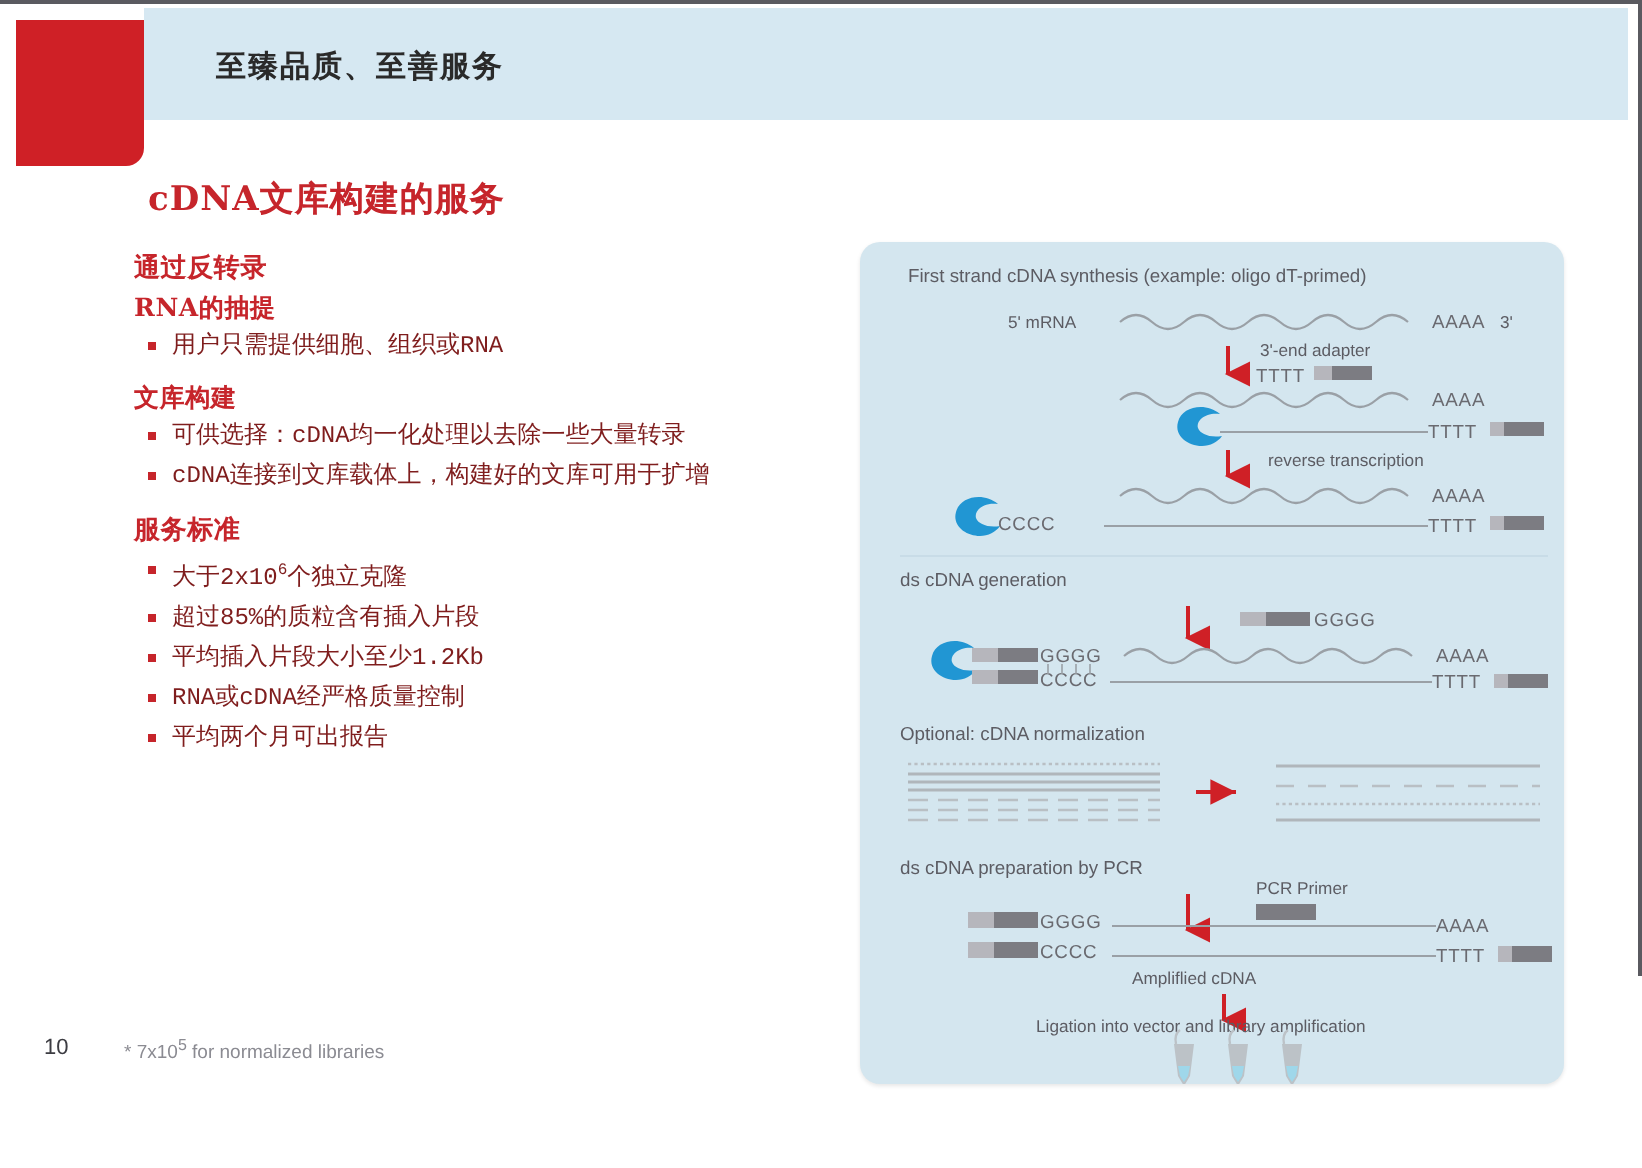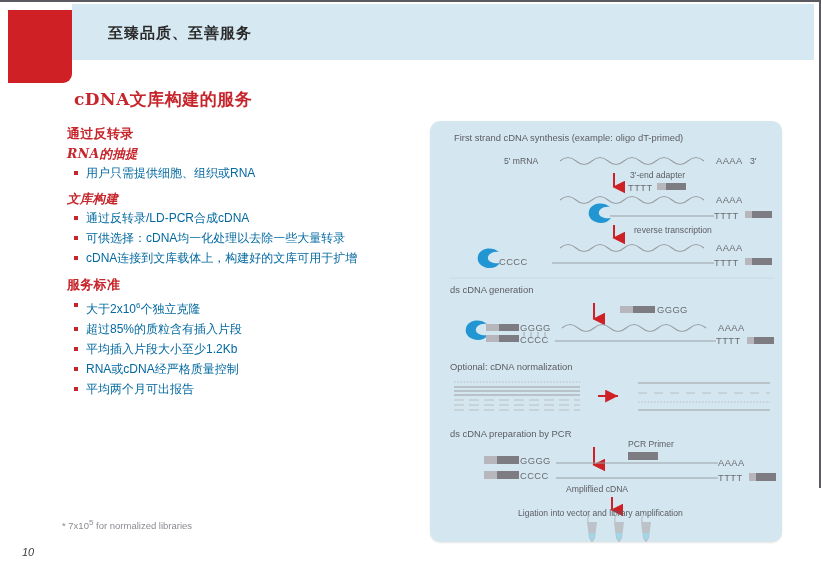--- a/index.html
+++ b/index.html
@@ -15,33 +15,33 @@
   #red-block{position:absolute;left:8px;top:8px;width:64px;height:73px;background:#cf2026;
              border-bottom-right-radius:9px;}
 
   
   #left-col{position:absolute;left:62px;top:86px;width:360px;}
   .h1-red{font-family:"DejaVu Serif",serif;font-weight:bold;font-size:17px;color:#c6252b;
           margin:0 0 14px 12px;letter-spacing:.5px;}
   .h2-red{font-family:"DejaVu Serif",serif;font-weight:bold;font-size:13px;color:#c6252b;
           margin:0 0 3px 5px;letter-spacing:.3px;}
   .h3-red{font-family:"DejaVu Serif",serif;font-weight:bold;font-size:12.5px;color:#c6252b;
-          margin:0 0 2px 5px;letter-spacing:.3px;font-style:italic;}
+          margin:0 0 2px 5px;letter-spacing:.3px;}
   ul.blist{list-style:none;margin:0 0 9px 0;padding:0;}
   ul.blist li{position:relative;padding-left:24px;margin:0 0 3px 0;
-              font-family:Liberation Sans, sans-serif;font-size:12px;color:#0369a1;line-height:17px;}
+              font-family:Liberation Mono, monospace;font-size:12px;color:#7f1d1d;line-height:17px;}
   ul.blist li:before{content:"";position:absolute;left:12px;top:6px;width:4px;height:4px;
                      background:#c6252b;}
   .grp{margin-bottom:9px;}
   sup{font-size:8px;vertical-align:super;}
 
   #footnote{position:absolute;left:62px;top:516px;font-family:"Liberation Sans",sans-serif;
             font-size:9.5px;color:#8b8b92;}
-  #page-num{position:absolute;left:22px;top:544px;font-family:"Liberation Sans",sans-serif;
-            font-size:11px;color:#3c3c42;font-style:italic;}
+  #page-num{position:absolute;left:22px;top:516px;font-family:"Liberation Sans",sans-serif;
+            font-size:11px;color:#3c3c42;}
 
   
   #panel{position:absolute;left:430px;top:119px;width:340px;height:421px;
          background:#d4e6ef;border-radius:10px;overflow:hidden;
          box-shadow:0 1px 2px rgba(0,0,0,.10);padding-left:12px;}
   #panel svg{display:block;}
   .sec-title{font-family:"Liberation Sans",sans-serif;font-size:9.4px;fill:#5c5c63;}
   .lbl{font-family:"Liberation Sans",sans-serif;font-size:8.6px;fill:#5c5c63;}
   .seq{font-family:"Liberation Sans",sans-serif;font-size:9.4px;fill:#6a6a70;letter-spacing:.4px;}
   .strand{fill:none;stroke:#9aa0a6;stroke-width:1.1;}
@@ -70,21 +70,20 @@
     <div class="h1-red">cDNA文库构建的服务</div>
 
     <div class="grp">
       <div class="h2-red">通过反转录</div>
       <div class="h3-red">RNA的抽提</div>
       <ul class="blist">
         <li>用户只需提供细胞、组织或RNA</li>
       </ul>
       <div class="h3-red">文库构建</div>
       <ul class="blist">
-        <li>通过反转录/LD-PCR合成cDNA</li>
         <li>可供选择：cDNA均一化处理以去除一些大量转录</li>
         <li>cDNA连接到文库载体上，构建好的文库可用于扩增</li>
       </ul>
     </div>
 
     <div class="grp">
       <div class="h2-red">服务标准</div>
       <ul class="blist">
         <li><span>大于2x10</span><sup>6</sup><span>个独立克隆</span></li>
         <li><span>超过85%的质粒含有插入片段</span></li>

